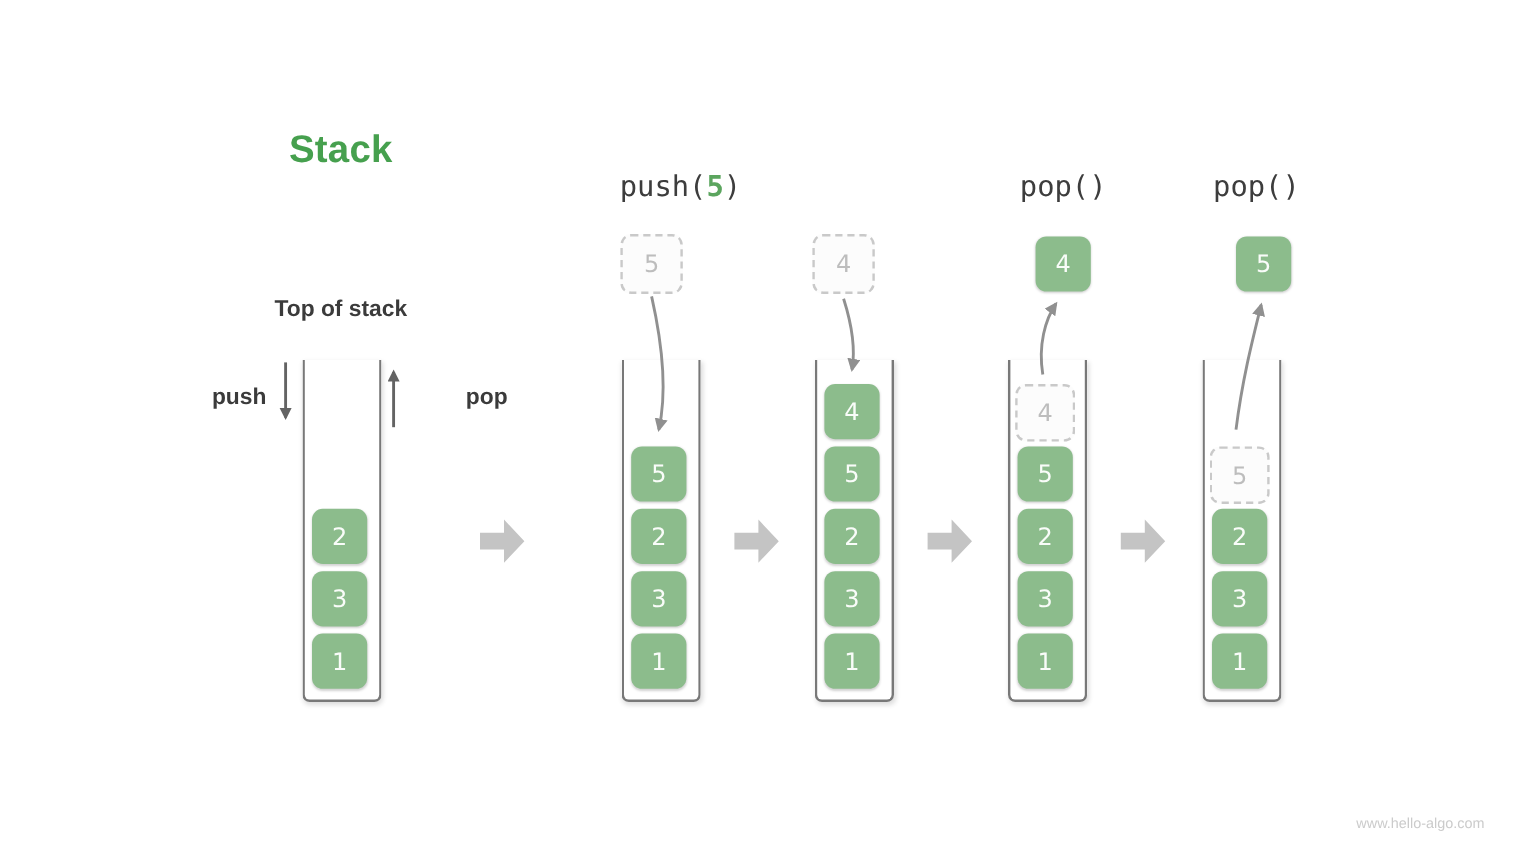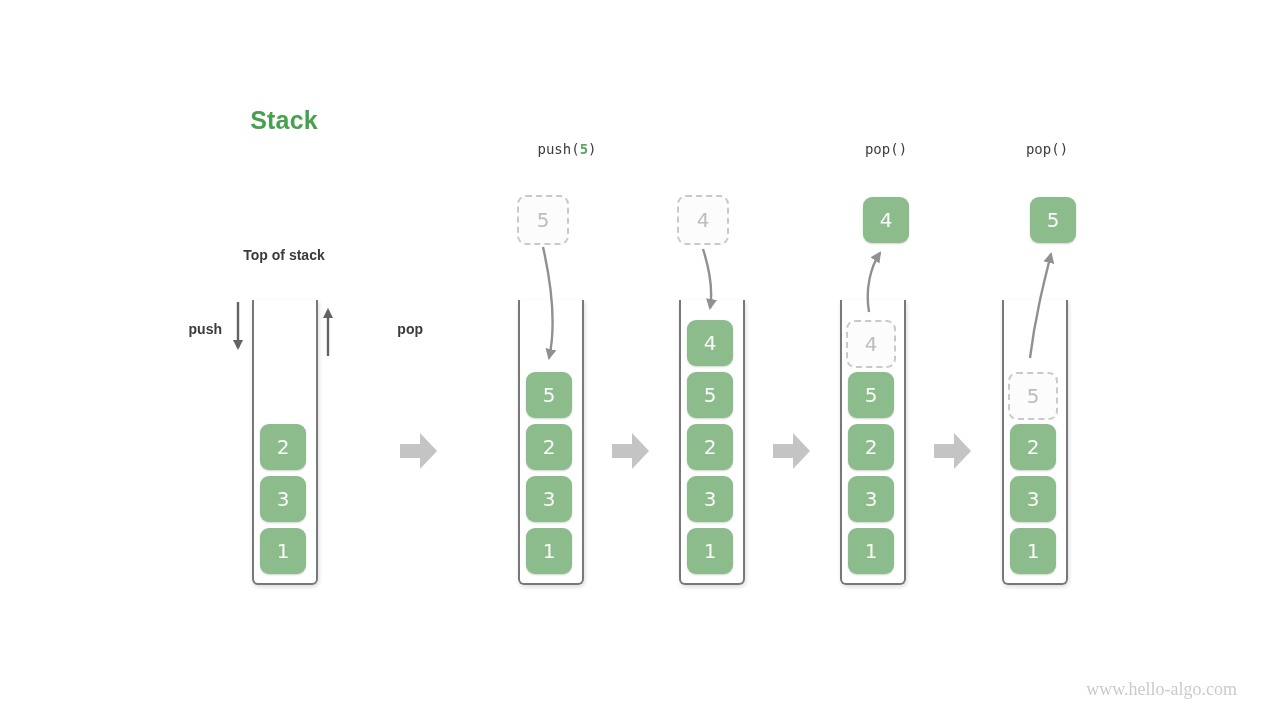--- a/index.html
+++ b/index.html
@@ -3,31 +3,31 @@
 <meta charset="utf-8">
 <style>
   html,body{margin:0;padding:0;background:#ffffff;}
   .canvas{
     position:relative;width:1280px;height:720px;background:#ffffff;
     overflow:hidden;font-family:"Liberation Sans",sans-serif;
   }
   .abs{position:absolute;}
   .title{
     left:229px;top:106px;width:110px;text-align:center;
-    font-size:25px;font-weight:700;color:#46a04e;letter-spacing:.2px;
+    font-size:32px;font-weight:700;color:#46a04e;letter-spacing:.2px;
   }
-  .lbl{font-size:14px;font-weight:700;color:#3b3b3b;}
+  .lbl{font-size:19px;font-weight:700;color:#3b3b3b;}
   .lbl-top{left:174px;top:247px;width:220px;text-align:center;}
   .lbl-bottom{left:174px;top:616px;width:220px;text-align:center;}
   .lbl-push{left:140px;top:321px;width:82px;text-align:right;}
   .lbl-pop{left:341px;top:321px;width:82px;text-align:right;}
   .op{
     top:141px;width:160px;text-align:center;
     font-family:"DejaVu Sans Mono","Liberation Mono",monospace;
-    font-size:14px;color:#3d3d3d;white-space:pre;
+    font-size:24px;color:#3d3d3d;white-space:pre;
   }
   .op .arg{color:#5ba55e;font-weight:700;}
   .well{
     position:absolute;top:300px;width:62px;height:283px;
     border-left:2px solid #787878;border-right:2px solid #787878;
     border-bottom:2px solid #787878;border-radius:0 0 6px 6px;
     box-shadow:1px 2px 4px rgba(0,0,0,0.14);
   }
   .cell{
     position:absolute;left:6px;width:46px;height:46px;border-radius:9px;
@@ -47,22 +47,22 @@
   .float-dashed{
     width:48px;height:46px;background:#fcfcfc;
     border:2px dashed #c9c9c9;color:#bdbdbd;
   }
   .float-green{
     background:#8cbc8c;color:#f9fcf9;box-shadow:0 1px 2px rgba(0,0,0,0.18);
   }
   .overlay{position:absolute;left:0;top:0;pointer-events:none;}
   .watermark{
     right:43px;top:679px;
-    font-family:Liberation Serif, serif;
-    font-size:18px;color:#cbcbcb;
+    font-family:Liberation Sans, sans-serif;
+    font-size:12px;color:#cbcbcb;
   }
 </style>
 </head>
 <body>
 
 <div class="canvas">
 
   <div class="abs title">Stack</div>
   <div class="abs lbl lbl-top">Top of stack</div>
   <div class="abs lbl lbl-push">push</div>

